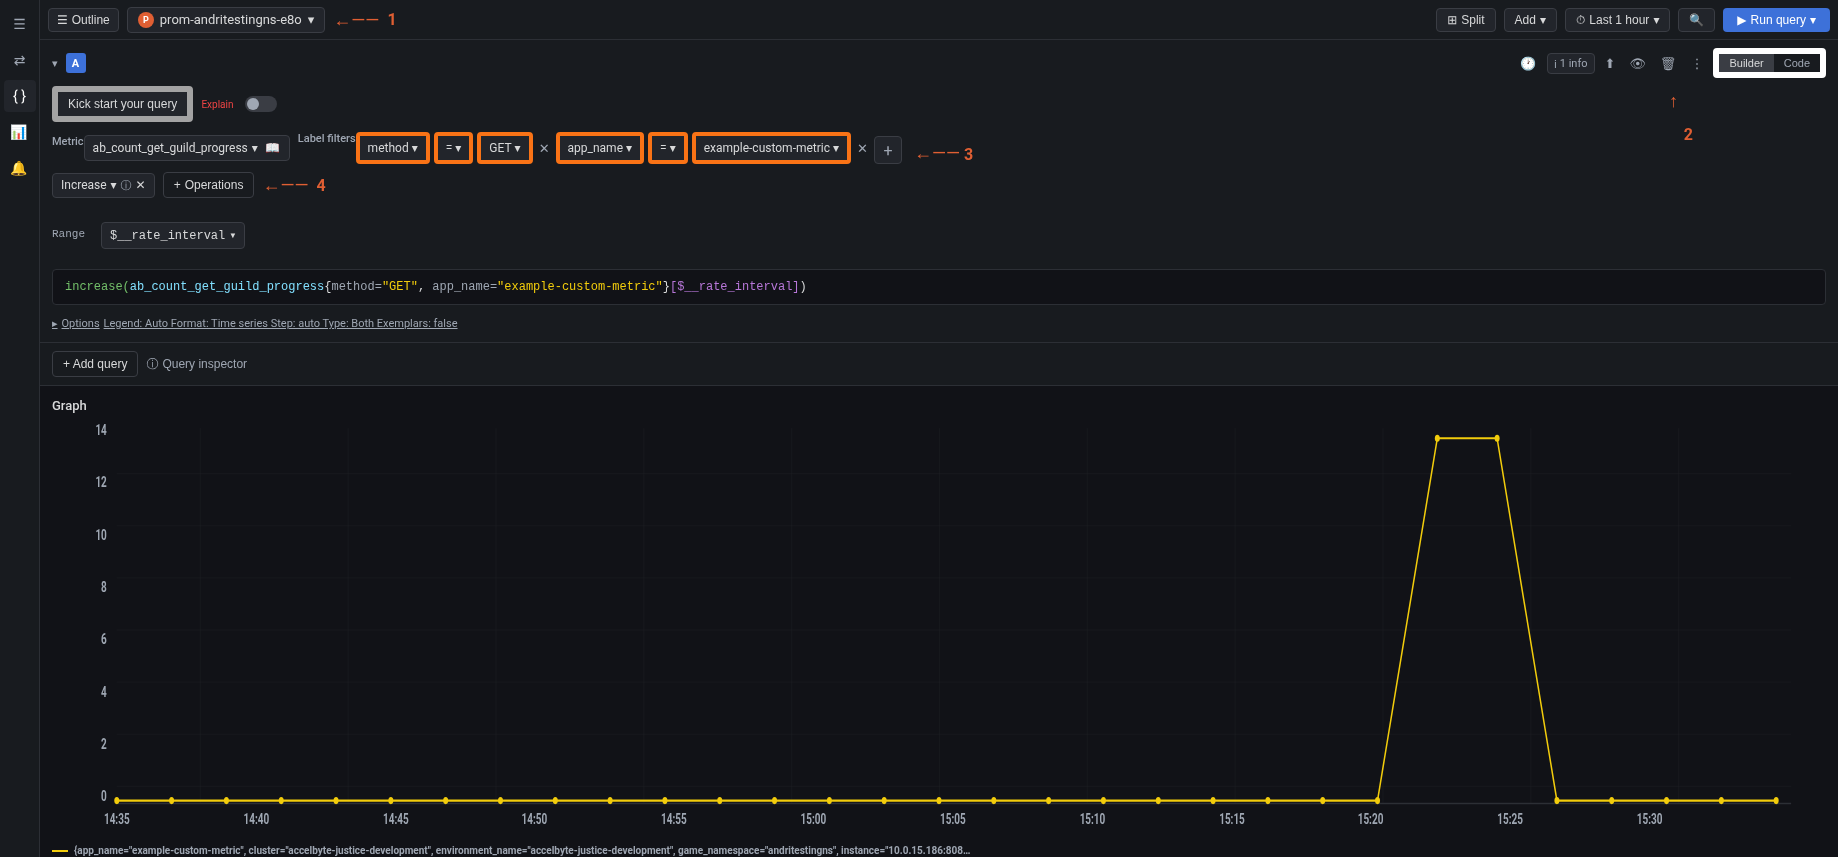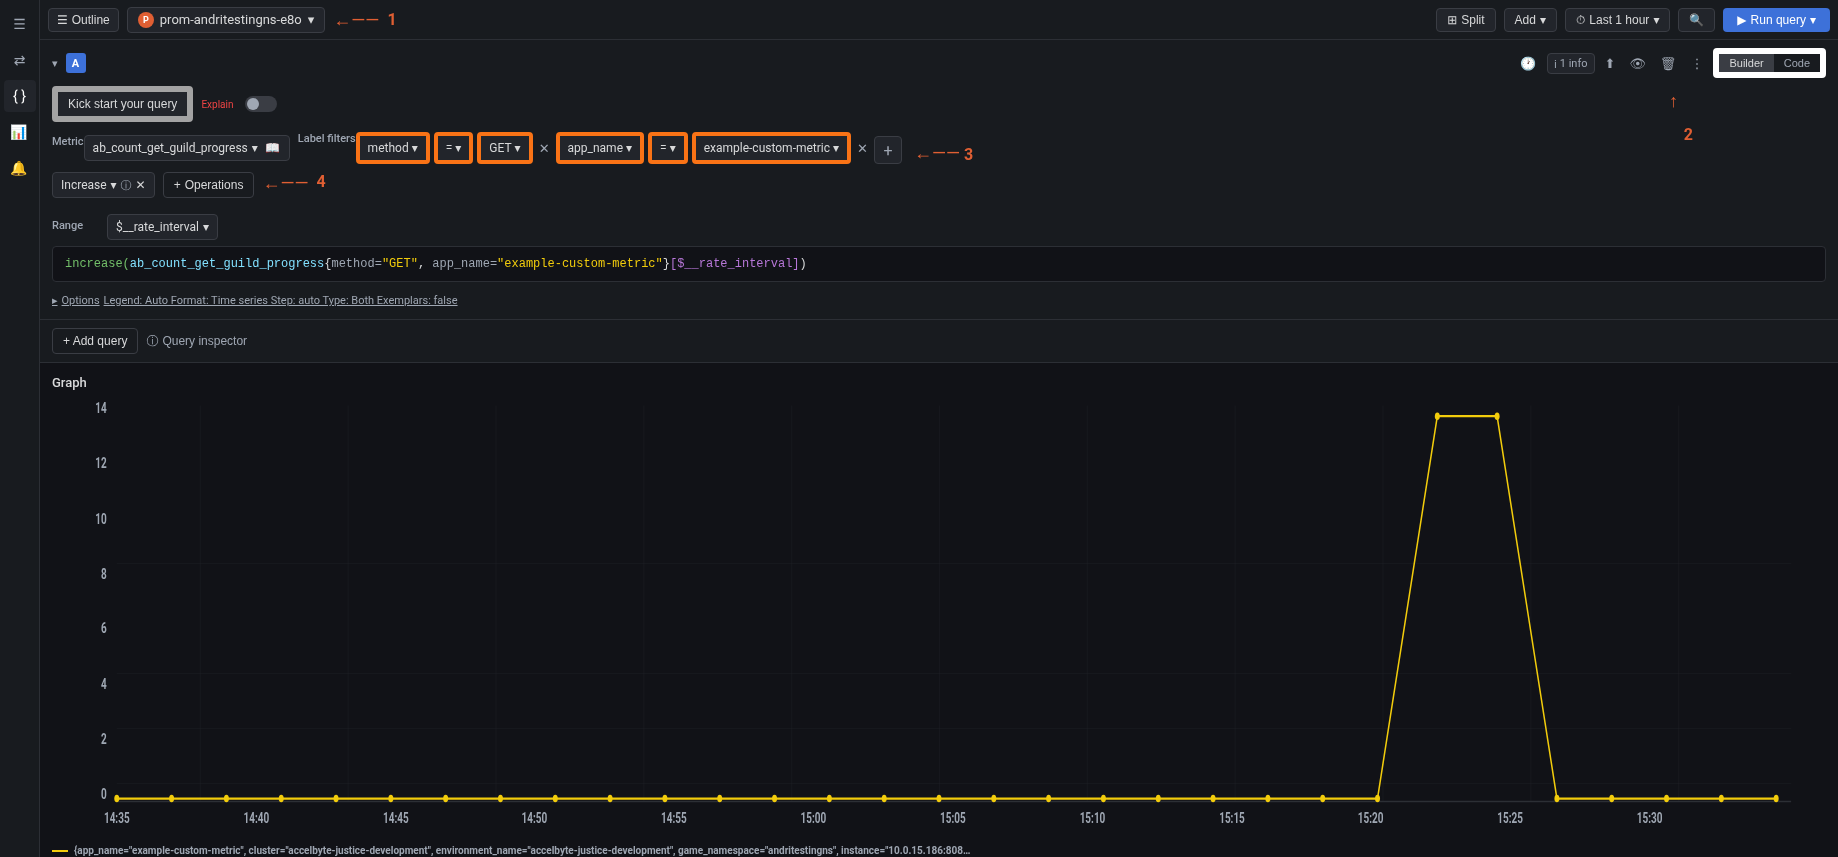--- a/index.html
+++ b/index.html
@@ -340,22 +340,23 @@
       font-size: 16px;
     }
     .annotation-arrow {
       color: #e05f33;
       font-size: 18px;
     }
 
     
     .operations-row {
       display: flex;
+      align-items: center;
       gap: 8px;
-      margin-bottom: 16px;
+      margin-bottom: 24px;
     }
     .operation-chip {
       display: flex;
       align-items: center;
       gap: 4px;
       background: #22252b;
       border: 1px solid #3a3d44;
       border-radius: 4px;
       padding: 4px 8px;
       color: #d8d9da;
@@ -375,22 +376,23 @@
       padding: 5px 10px;
       color: #d8d9da;
       cursor: pointer;
       font-size: 12px;
     }
 
     
     .range-row {
       display: flex;
       align-items: center;
-      gap: 24px;
-      margin-bottom: 6px;
+      gap: 16px;
+      margin-bottom: 20px;
+      font-family: Liberation Mono, monospace;
     }
     .range-select {
       background: #22252b;
       border: 1px solid #3a3d44;
       border-radius: 4px;
       padding: 5px 8px;
       color: #d8d9da;
       cursor: pointer;
       font-size: 12px;
       display: flex;

